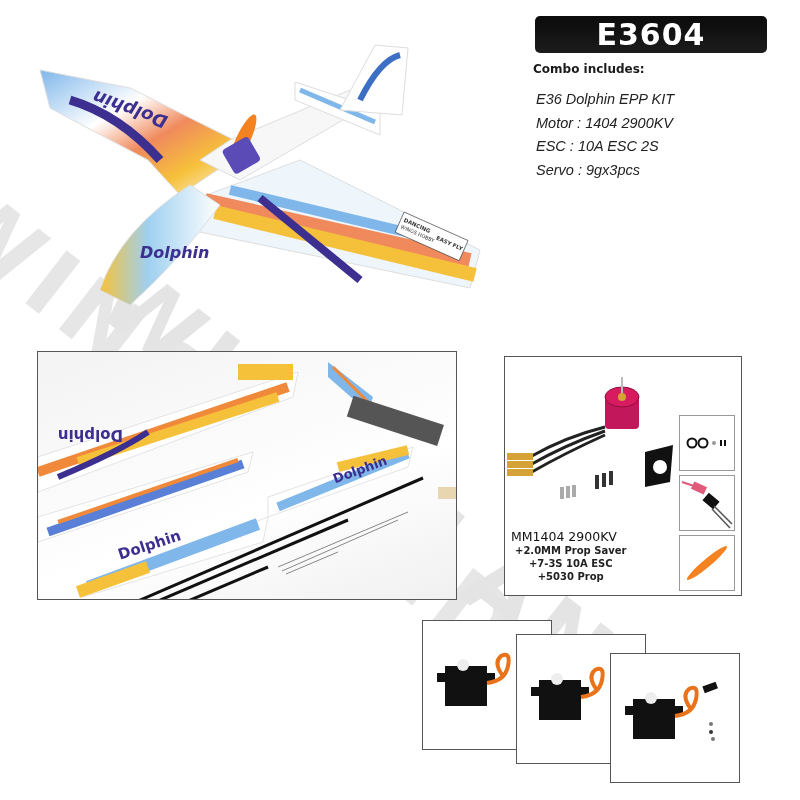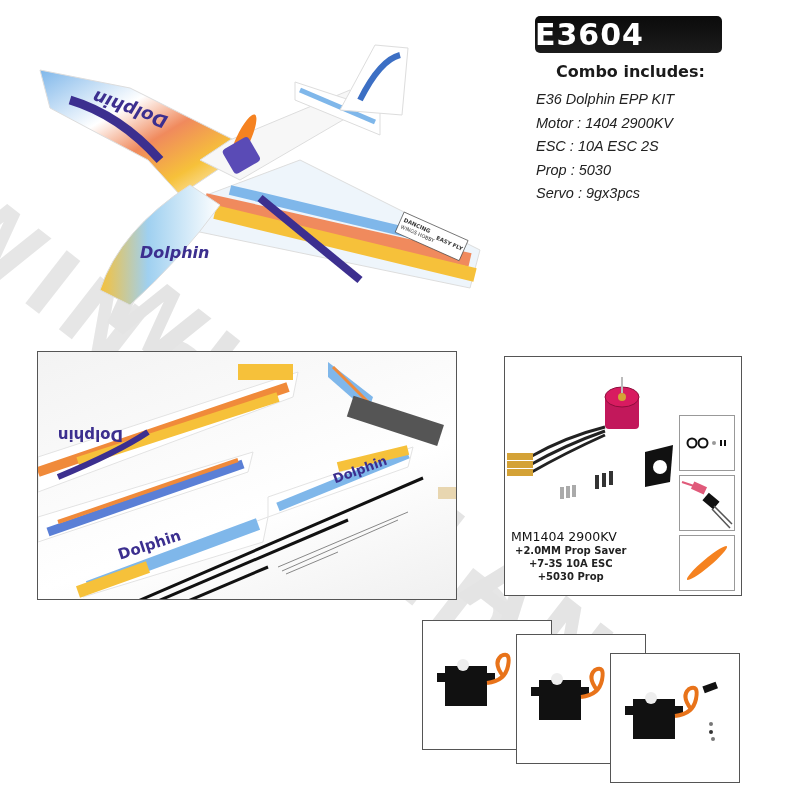--- a/index.html
+++ b/index.html
@@ -4,22 +4,22 @@
 <style>
   html, body { margin:0; padding:0; }
   body { width:800px; height:800px; background:#ffffff; position:relative; overflow:hidden; font-family:"DejaVu Sans", sans-serif; }
   .abs { position:absolute; }
 
   
   .watermark { position:absolute; left:-20px; top:170px; transform:rotate(38deg); transform-origin:left top; color:#e6e6e6; font-weight:bold; font-size:92px; letter-spacing:8px; font-family:"DejaVu Sans", sans-serif; line-height:1; white-space:nowrap; }
   .watermark2 { position:absolute; left:140px; top:250px; transform:rotate(38deg); transform-origin:left top; color:#e4e4e4; font-weight:bold; font-size:92px; letter-spacing:8px; line-height:1; white-space:nowrap; }
 
   
-  .badge { left:535px; top:16px; width:187px; height:37px; background:linear-gradient(#0b0b0b,#1c1c1c); border-radius:5px; color:#fff; font-weight:bold; font-size:30px; line-height:37px; letter-spacing:1px; }
-  .combo-title { left:556px; top:62px; font-weight:bold; font-size:16px; color:#1a1a1a; }
+  .badge { left:535px; top:16px; width:232px; height:37px; background:linear-gradient(#0b0b0b,#1c1c1c); border-radius:5px; color:#fff; font-weight:bold; font-size:30px; text-align:center; line-height:37px; letter-spacing:1px; }
+  .combo-title { left:533px; top:62px; font-weight:bold; font-size:12px; color:#1a1a1a; }
   .combo-list { left:536px; top:88px; margin:0; padding:0; list-style:none;font-style:italic; }
   .combo-list li { font-size:14.5px; color:#222; height:23.5px; line-height:23.5px; font-family:"Liberation Sans", sans-serif; }
 
   
   .panel { background:#fff; border:1.5px solid #555; box-sizing:border-box; overflow:hidden; }
   .kit-panel { left:37px; top:351px; width:420px; height:249px; background:linear-gradient(160deg,#f3f3f3 0%,#ffffff 60%,#f0f0f0 100%); }
   .motor-panel { left:504px; top:356px; width:238px; height:240px; }
   .thumb { position:absolute; left:174px; width:56px; height:56px; border:1px solid #999; background:#fff; box-sizing:border-box; }
   .motor-caption { position:absolute; left:6px; top:172px; }
   .motor-caption .main { font-weight:normal; font-size:12.5px; color:#111; }
@@ -87,21 +87,20 @@
   </svg>
 </div>
 
 <div class="abs badge">E3604</div>
 
 <div class="abs combo-title">Combo includes:</div>
 <ul class="abs combo-list">
   <li>E36 Dolphin EPP KIT</li>
   <li>Motor : 1404 2900KV</li>
   <li>ESC : 10A ESC 2S</li>
-  <li>Prop : 5030</li>
   <li>Servo : 9gx3pcs</li>
 </ul>
 
 <div class="abs panel kit-panel">
   <svg width="420" height="249" viewBox="0 0 420 249">
 
     <polygon points="0,105 260,20 255,45 0,140" fill="#ffffff" stroke="#e3e3e3"></polygon>
     <path d="M0,120 L250,35" stroke="#f08a3a" stroke-width="10"></path>
     <path d="M40,110 L240,45" stroke="#f6c13a" stroke-width="10"></path>
     <path d="M20,125 Q80,100 110,80" stroke="#3c2f8f" stroke-width="6" fill="none"></path>

